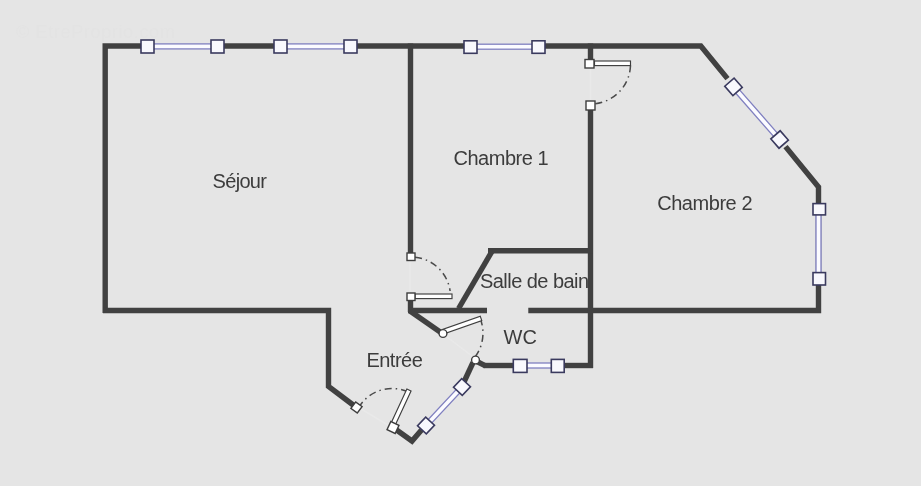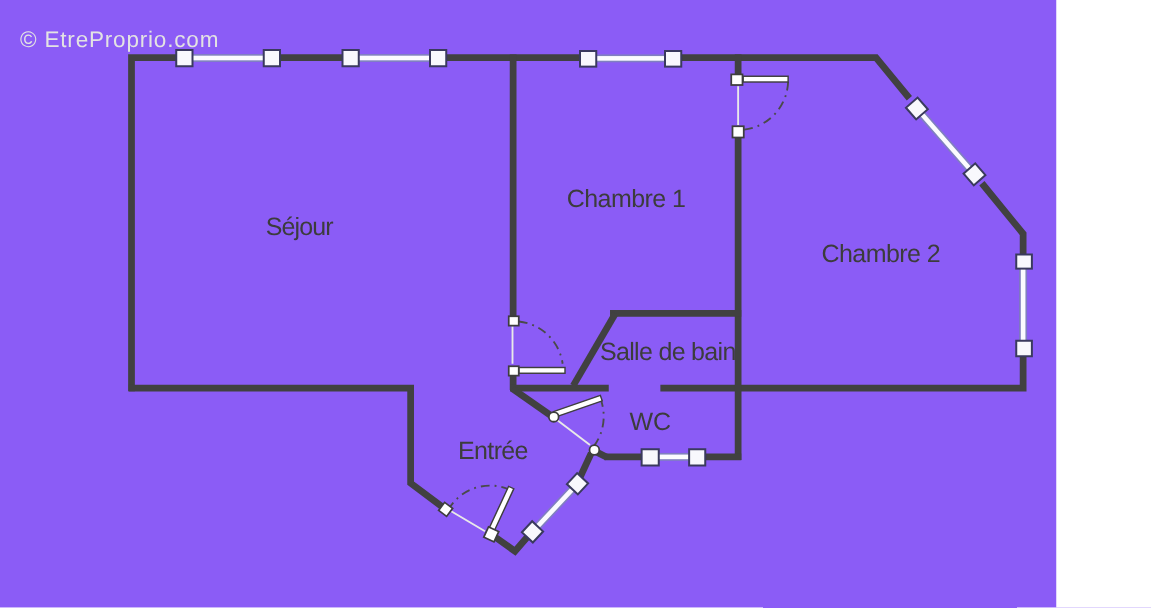--- a/index.html
+++ b/index.html
@@ -1,16 +1,16 @@
 <!DOCTYPE html>
 <html><head>
 <meta charset="utf-8">
 <style>
   html,body{margin:0;padding:0;background:#ffffff;}
-  .wrap{position:relative;width:845px;height:486px;background:#8b5cf6;overflow:hidden;}
+  .wrap{position:relative;width:921px;height:486px;background:#e5e5e5;overflow:hidden;}
   svg{position:absolute;top:0;left:0;}
   text{font-family:"Liberation Sans", sans-serif;}
 </style>
 </head>
 <body>
 <div class="wrap">
 <svg width="921" height="486" viewBox="0 0 921 486">
 
   <text x="16" y="37.5" font-size="18" letter-spacing="0.65" fill="#e3e3e3">© EtreProprio.com</text>
 

